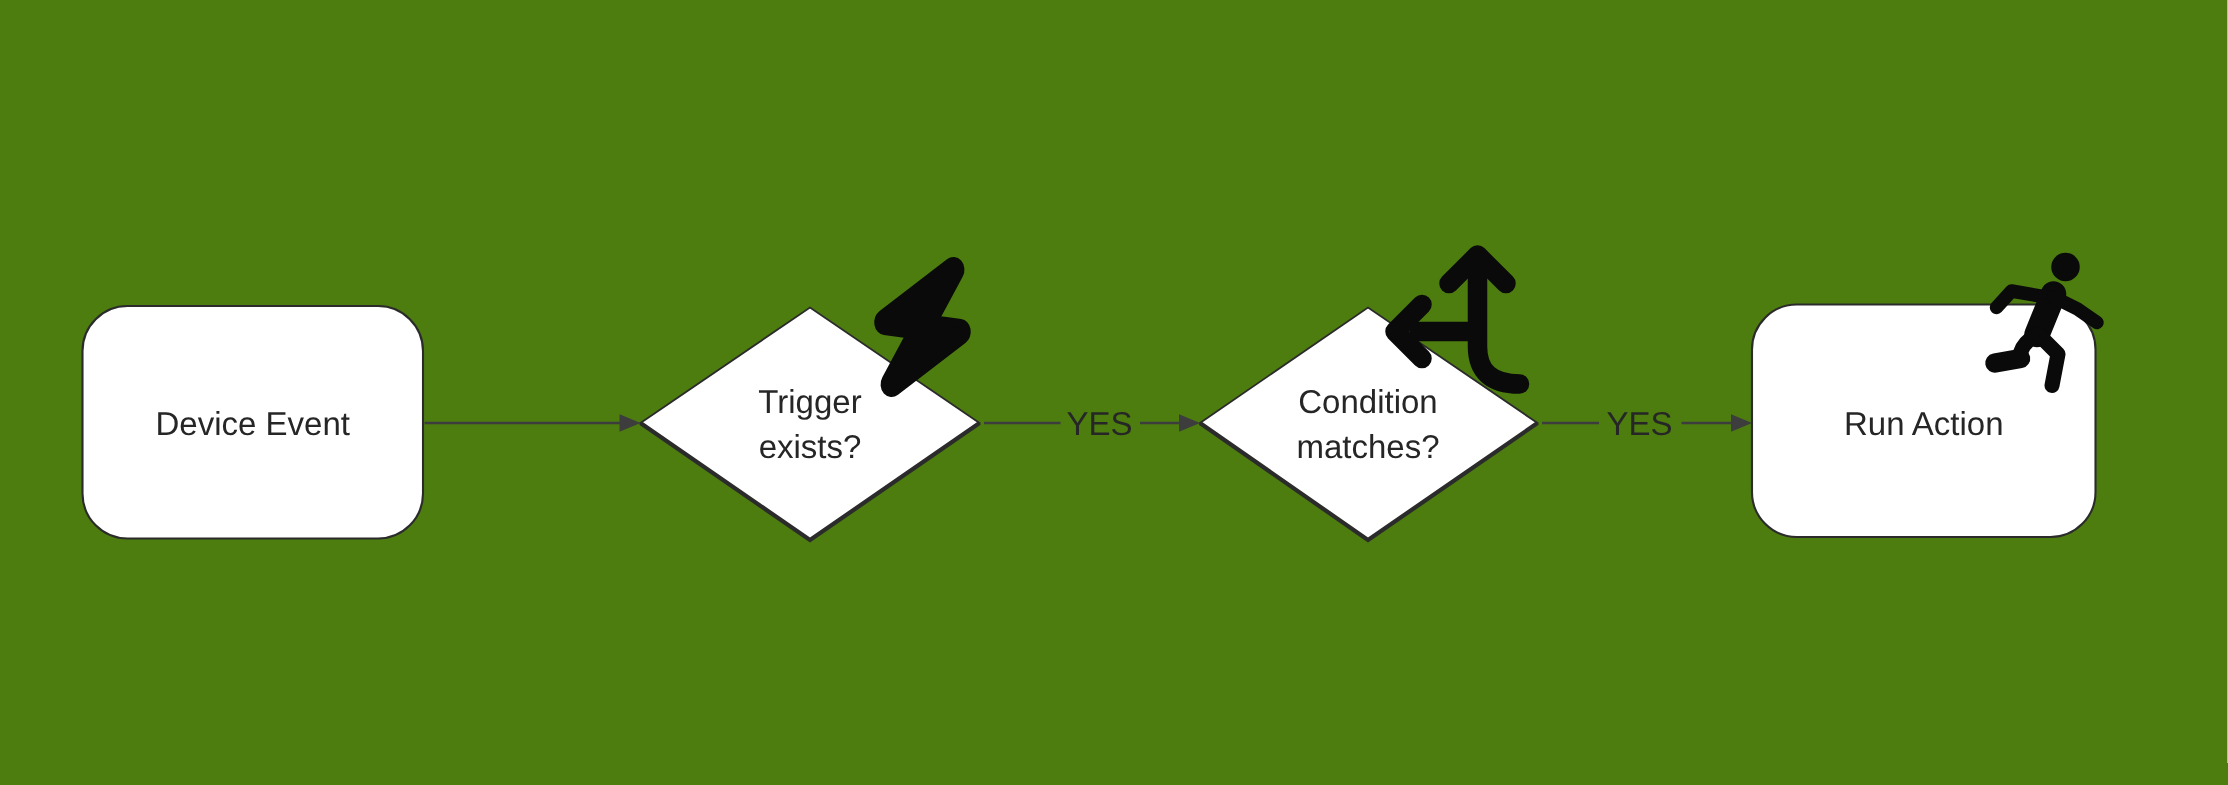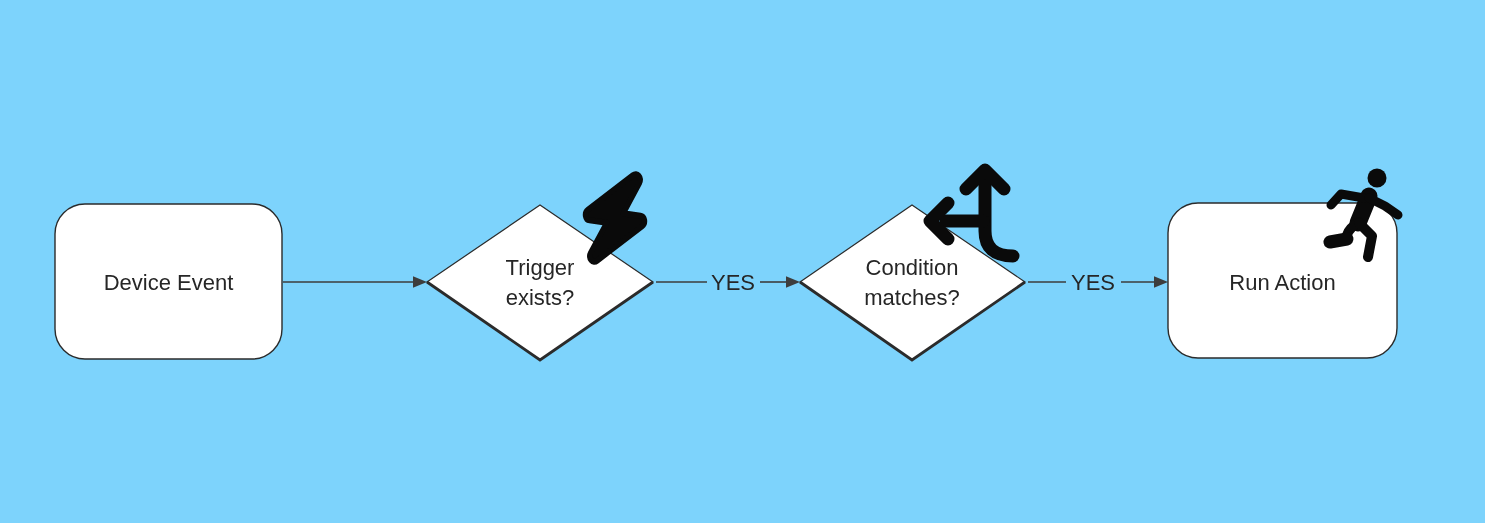--- a/index.html
+++ b/index.html
@@ -4,21 +4,21 @@
 <style>
   html, body {
     margin: 0;
     padding: 0;
     background: #ffffff;
   }
   .canvas-wrap {
     position: relative;
     width: 1485px;
     height: 523px;
-    background: #7dd3fc;
+    background: #4d7c0f;
     overflow: hidden;
     font-family: "Liberation Sans", sans-serif;
   }
   svg text {
     font-family: "Liberation Sans", "DejaVu Sans", sans-serif;
     fill: #262626;
   }
   .node-label { font-size: 22px; }
   .edge-label { font-size: 22px; }
   .shape {

